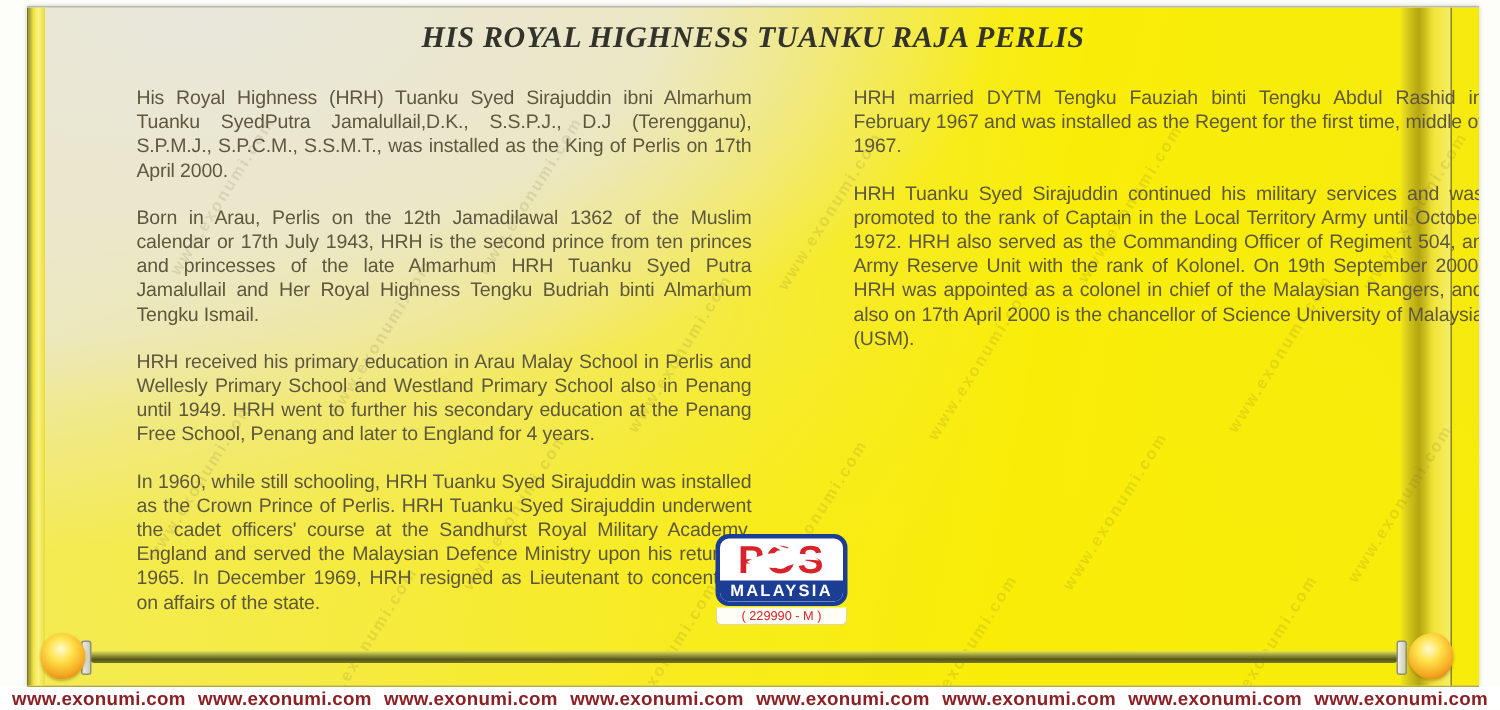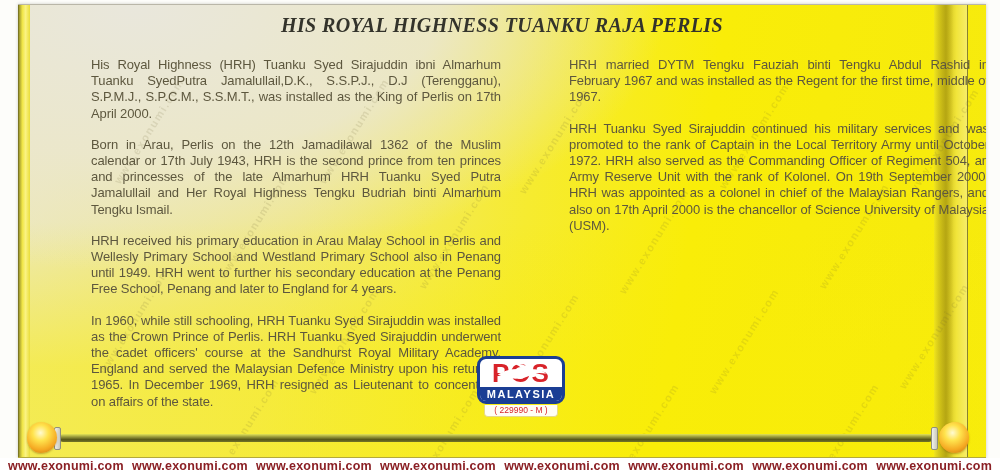--- a/index.html
+++ b/index.html
@@ -63,21 +63,21 @@
     font-weight:bold; font-size:26px; line-height:28px;
     color:#d8232a; letter-spacing:1px;
     transform:none;
   }
   .pos-dove { position:absolute; left:12px; top:3px; width:60px; height:20px; }
   .malaysia-bar {
     background:#1b3e94; color:#ffffff; text-align:center;
     font-weight:bold; font-size:11px; line-height:14px; letter-spacing:1.5px;
   }
   .company-no {
-    margin:1px auto 0; width:74px; background:#fffef4;
+    margin:1px auto 0; width:88px; background:#fffef4;
     text-align:center; color:#d8232a;
     font-size:8.5px; line-height:11px; border-radius:0 0 4px 4px;
     border:1px solid #e5d98a; border-top:none;
   }
 
   
   .rod {
     position:absolute; left:60px; top:434px; width:872px; height:8px;
     background:linear-gradient(to bottom,#e3e458 0%, #9a9b3c 35%, #565718 70%, #73742a 100%);
     border-radius:3px;

